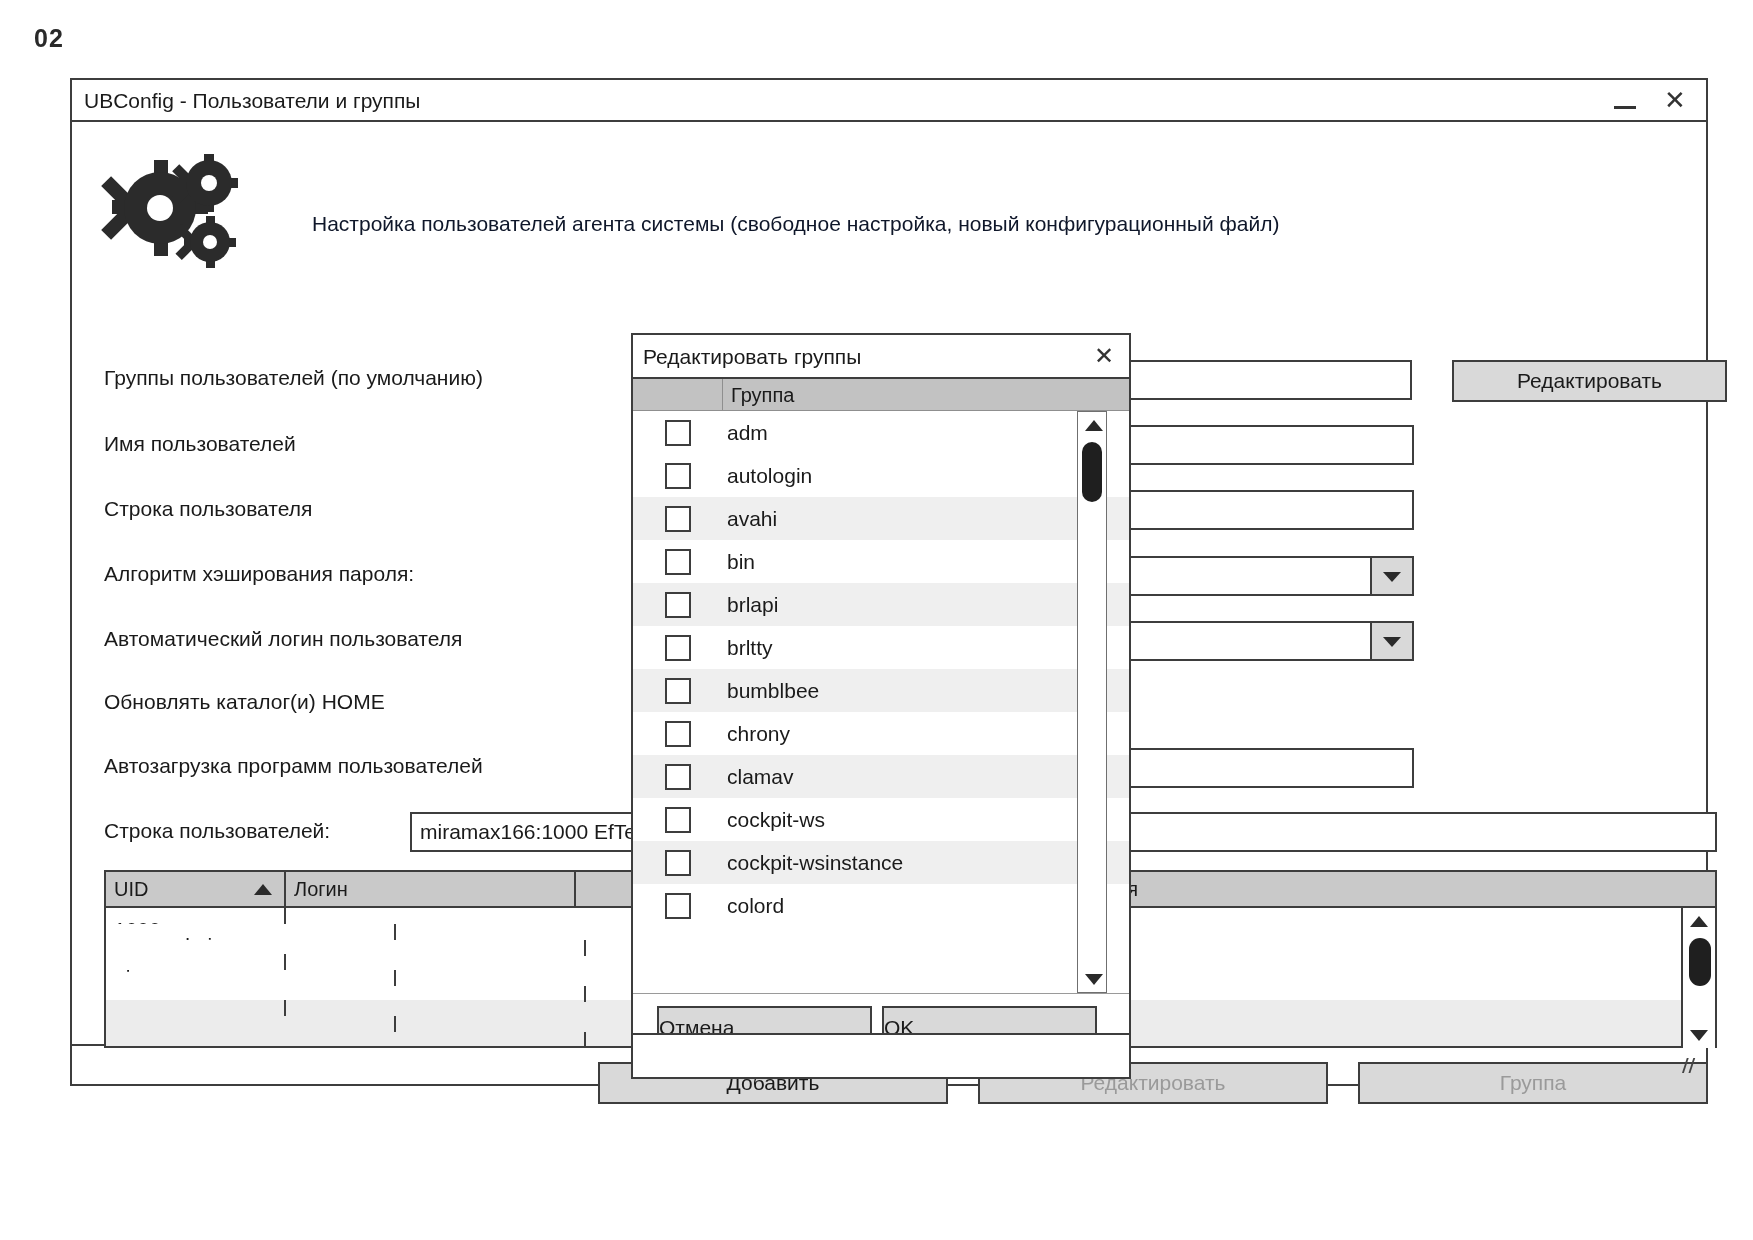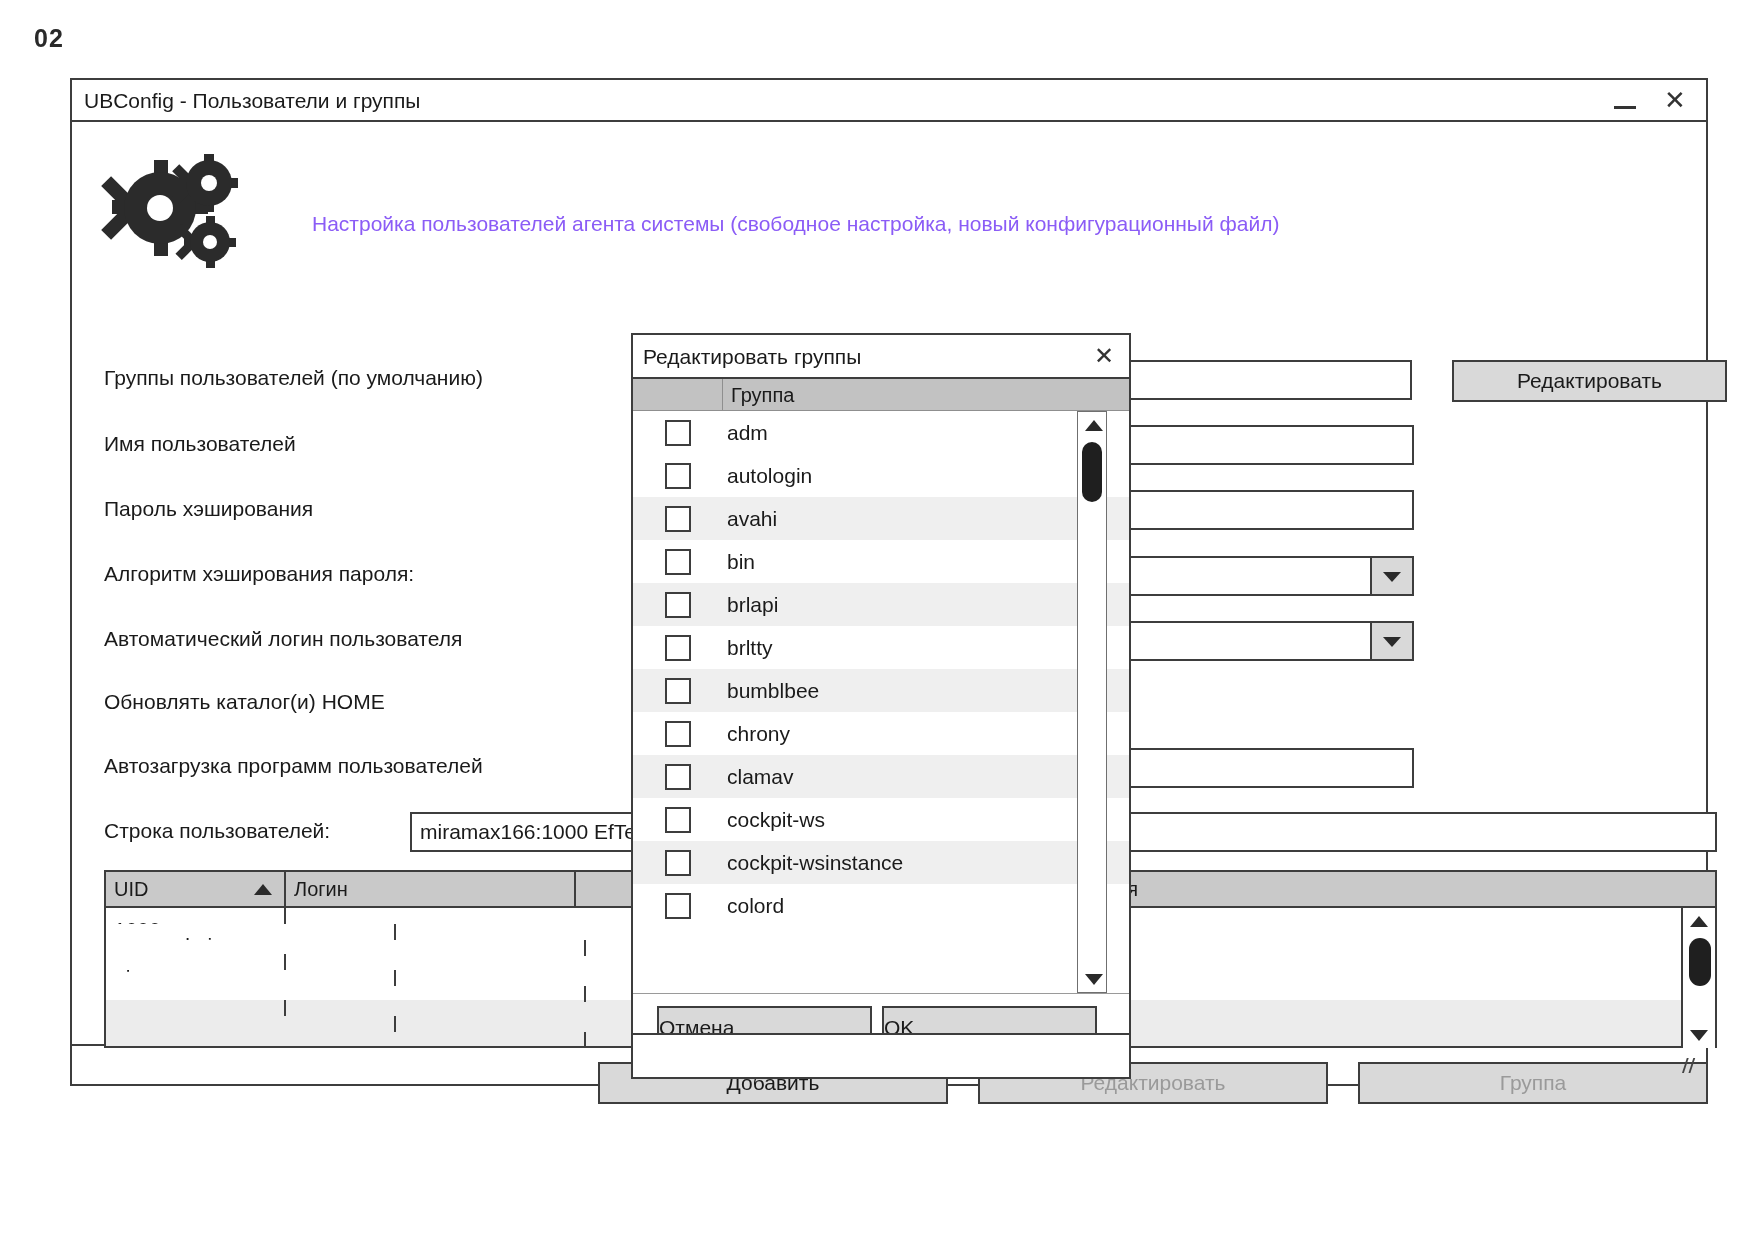--- a/index.html
+++ b/index.html
@@ -119,21 +119,21 @@
   .tooth {
     position: absolute;
     background: #2b2b2b;
   }
 
   #header-desc {
     position: absolute;
     left: 240px;
     top: 90px;
     font-size: 21px;
-    color: #8b5cf6;
+    color: #0f172a;
     white-space: nowrap;
   }
 
   
   .form-label {
     position: absolute;
     font-size: 21px;
     color: #1a1a1a;
     white-space: nowrap;
   }
@@ -507,21 +507,21 @@
     <div id="header-desc">Настройка пользователей агента системы (свободное настройка, новый конфигурационный файл)</div>
 
     <div class="form-label" id="lbl-groups">Группы пользователей (по умолчанию)</div>
     <div class="tb" id="tb-groups">so                                                                                        sers</div>
     <div class="btn" id="btn-edit-groups">Редактировать</div>
 
     <div class="form-label" id="lbl-username">Имя пользователей</div>
     <div class="chk checked" id="chk-username"></div>
     <div class="tb" id="tb-username"></div>
 
-    <div class="form-label" id="lbl-password">Пароль хэширования</div>
+    <div class="form-label" id="lbl-password">Строка пользователя</div>
     <div class="tb" id="tb-password">**</div>
 
     <div class="form-label" id="lbl-hash">Алгоритм хэширования пароля:</div>
     <div class="combo" id="combo-hash">
       <div style="position:absolute;left:8px;top:5px;font-size:21px;">sh</div>
       <div class="arrowbox"></div>
     </div>
 
     <div class="form-label" id="lbl-autologin">Автоматический логин пользователя</div>
     <div class="chk checked" id="chk-autologin"></div>

